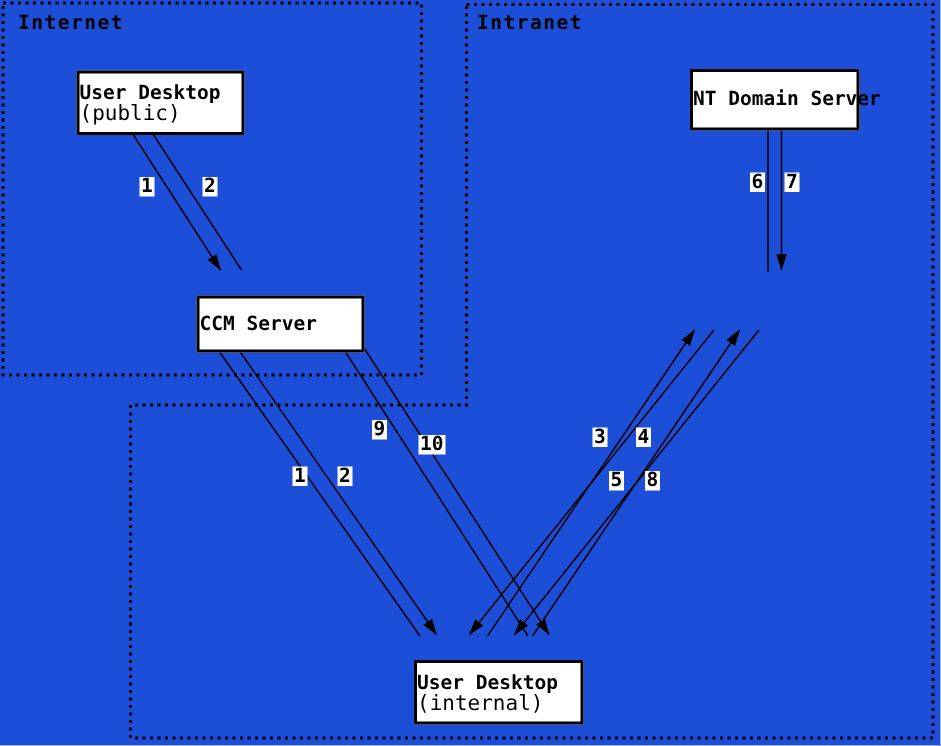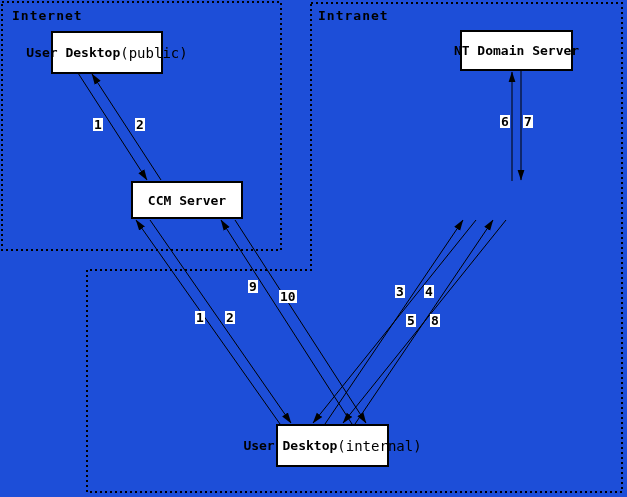--- a/index.html
+++ b/index.html
@@ -22,25 +22,26 @@
     top: 0;
     width: 627px;
     height: 497px;
   }
   .node {
     position: absolute;
     box-sizing: border-box;
     border: 2px solid #000000;
     background: #ffffff;
     display: flex;
-    flex-direction: row;
-    align-items: center;
+    flex-direction: column;
+    align-items: flex-start;
     justify-content: center;
     text-align: center;
     white-space: nowrap;
+    margin-top: 16px;
   }
   .node .main-label {
     font-size: 13px;
     font-weight: bold;
     line-height: 15px;
   }
   .node .sub-label {
     font-size: 14px;
     font-weight: normal;
     line-height: 12px;

